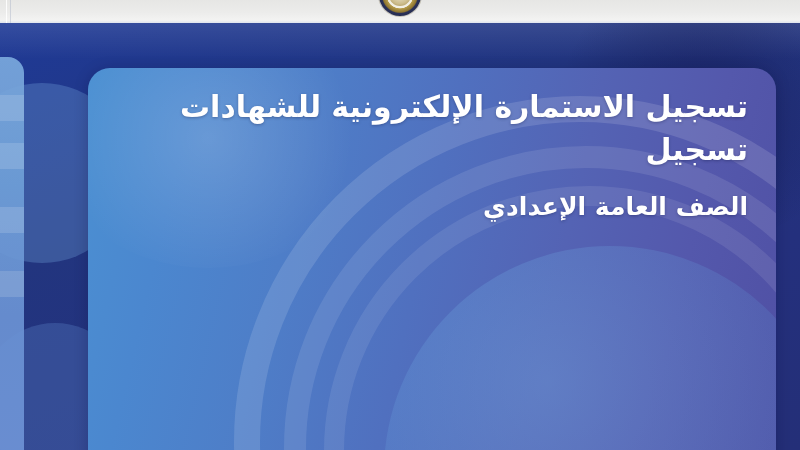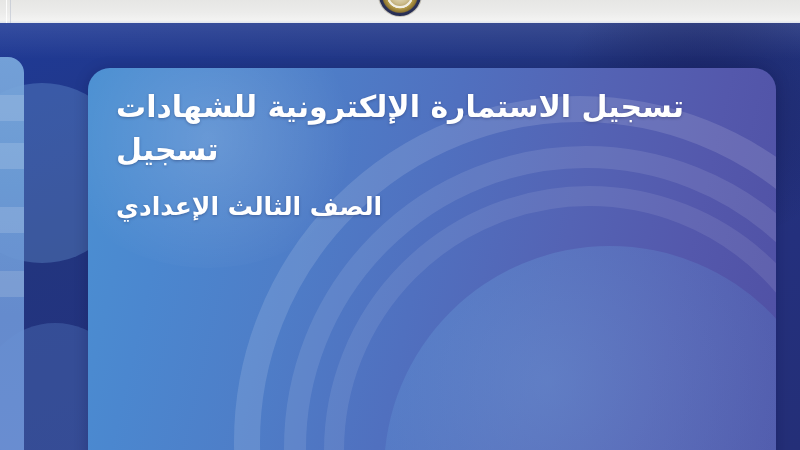--- a/index.html
+++ b/index.html
@@ -173,21 +173,21 @@
     width: 320px; height: 260px;
     border-radius: 50%;
     background: radial-gradient(circle, rgba(255,255,255,0.16) 0%, rgba(255,255,255,0) 70%);
   }
 
   
   .text-block {
     position: absolute;
     left: 0; right: 0;
     top: 18px;
-    text-align: left;
+    text-align: right;
     padding: 0 28px;
     z-index: 5;
   }
   .title {
     color: #ffffff;
     font-size: 30px;
     line-height: 1.42;
     font-weight: 700;
     letter-spacing: 0;
     margin: 0;
@@ -235,18 +235,18 @@
       <div class="ring r2"></div>
       <div class="ring r3"></div>
       <div class="card-glow"></div>
 
       <div class="text-block">
         <h1 class="title">
           <span>تسجيل الاستمارة الإلكترونية للشهادات</span>
           <br>
           <span>تسجيل</span>
         </h1>
-        <p class="subtitle">الصف الثالث الإعدادي</p>
+        <p class="subtitle">الصف العامة الإعدادي</p>
       </div>
     </div>
 
   </div>
 </div>
 
 </body></html>

